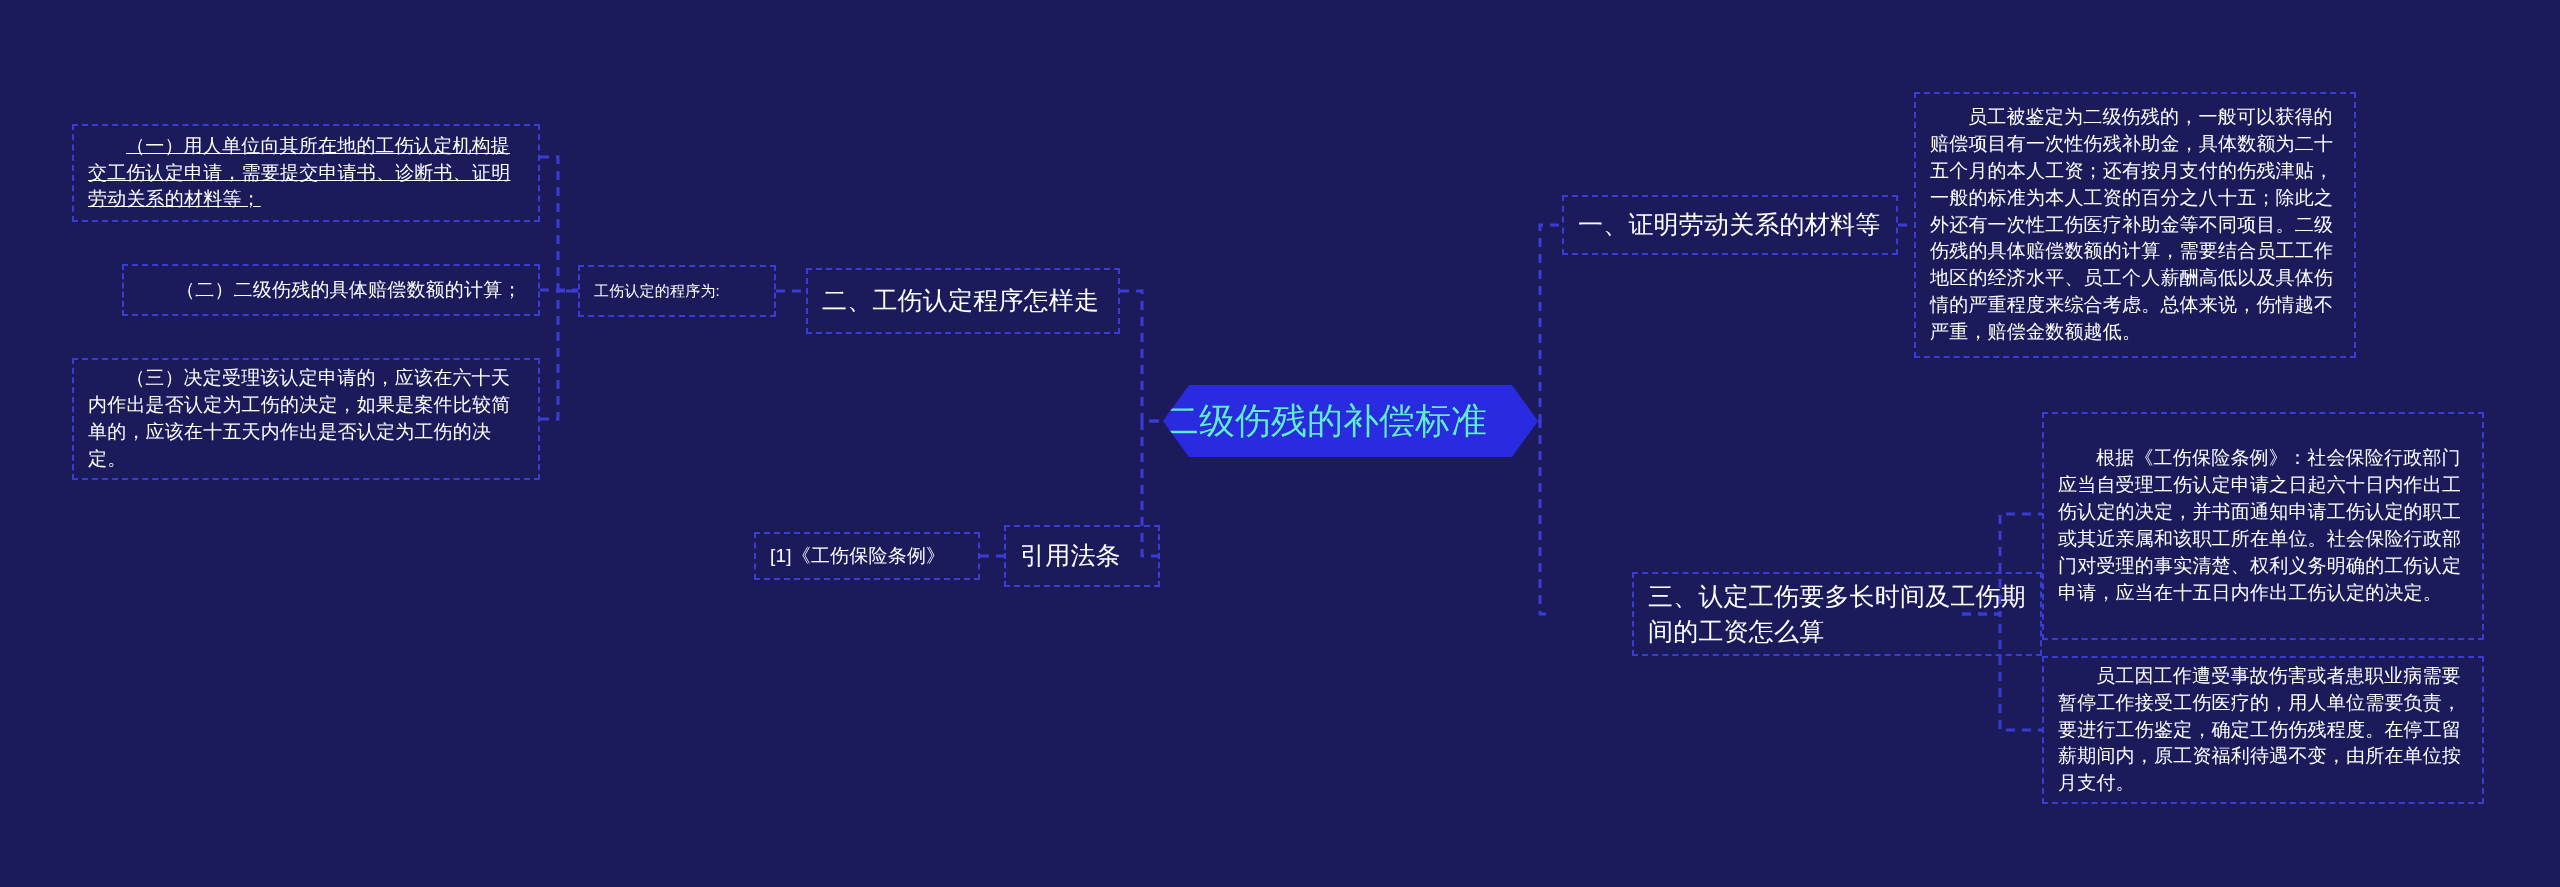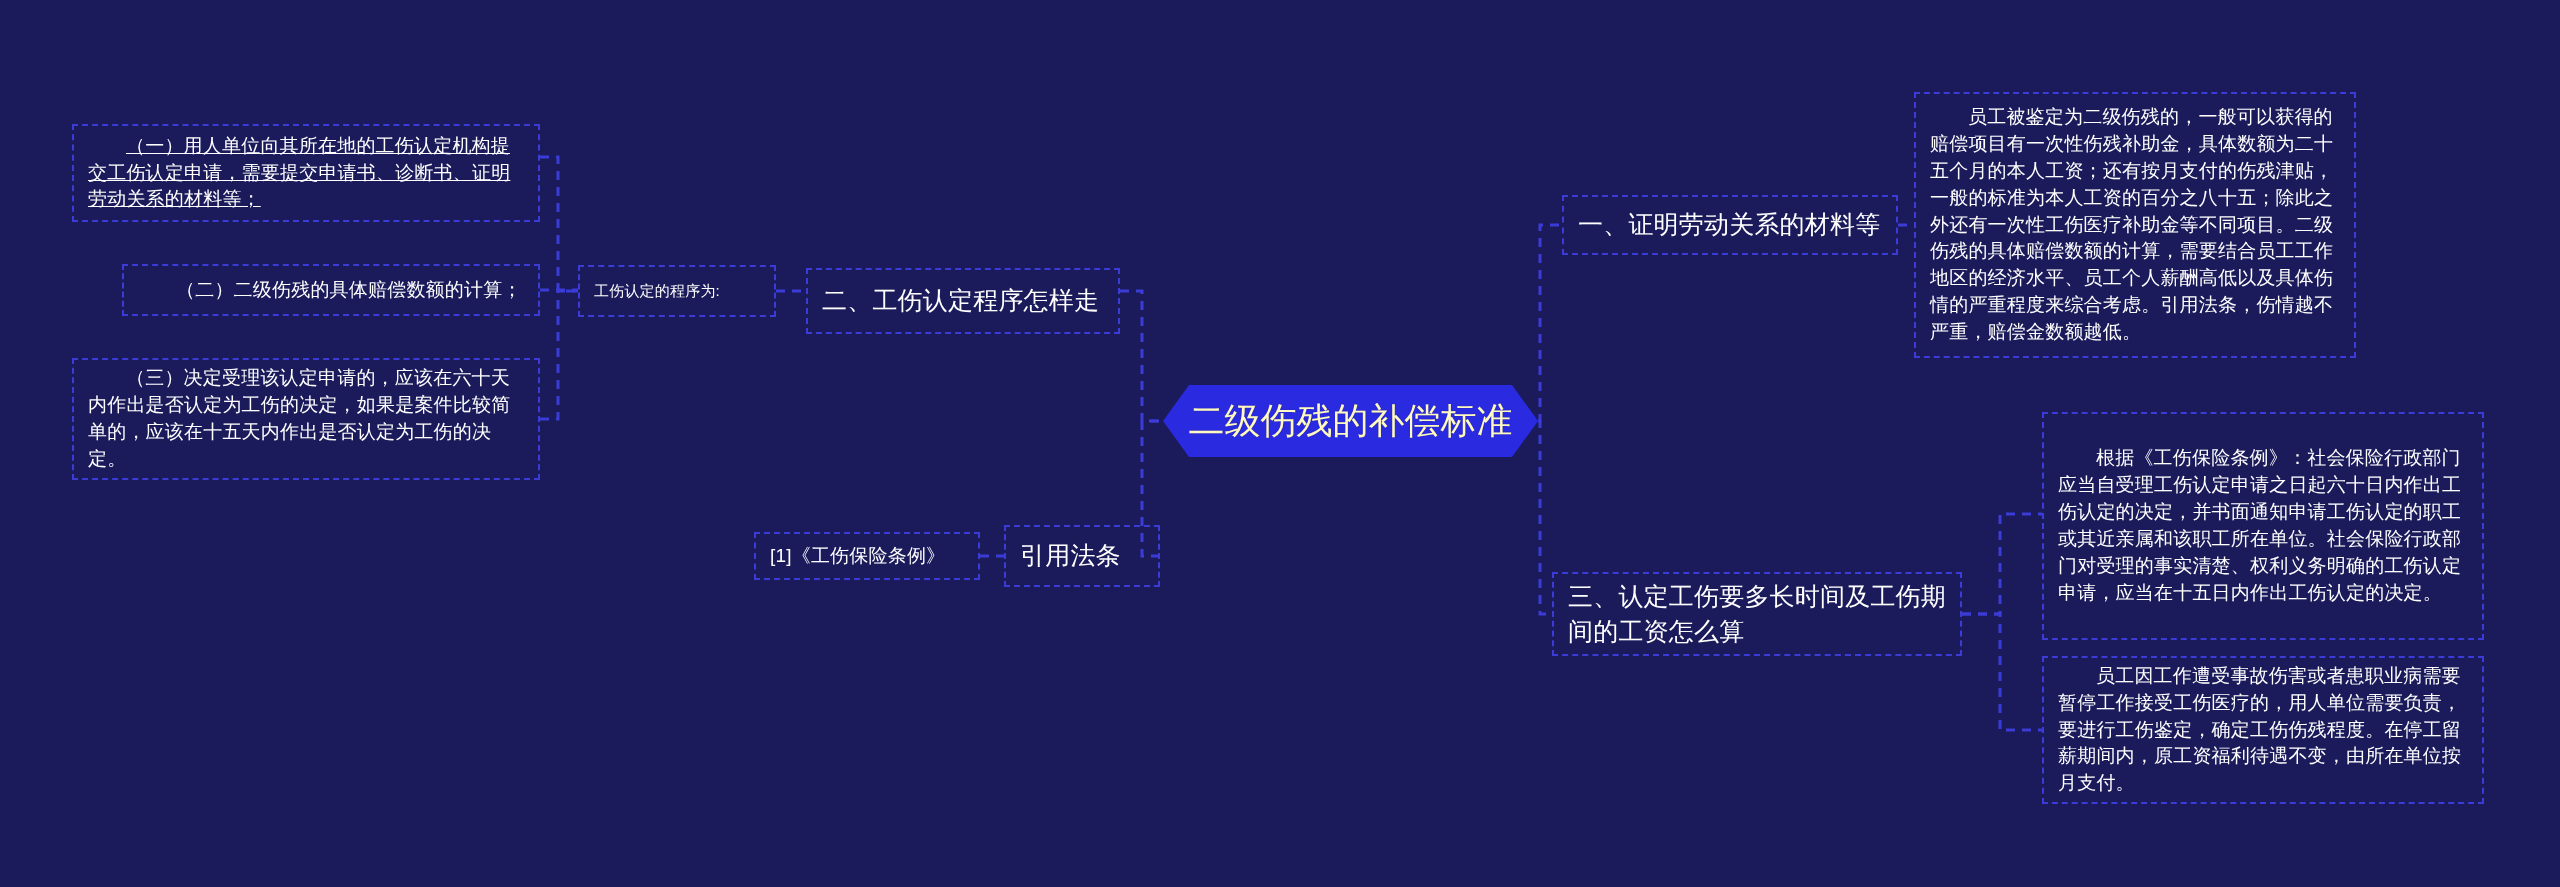--- a/index.html
+++ b/index.html
@@ -30,41 +30,41 @@
   
   .indent .txt{text-indent:2em;}
 
   .n-small{font-size:19px;}
   .n-mid{font-size:15px;}
   .n-head{font-size:25px;}
 
   .root{
     position:absolute;
     background:#2a2ae0;
-    color:#fef9c3;
+    color:#5eead4;
     font-size:36px;
-    display:flex;align-items:center;justify-content:center;
+    display:flex;align-items:center;justify-content:flex-start;
     border:none;
     clip-path:polygon(26px 0, calc(100% - 26px) 0, 100% 50%, calc(100% - 26px) 100%, 26px 100%, 0 50%);
     text-shadow:0 0 1px rgba(0,0,0,.35);
   }
 
   
   #nL1{left:72px;  top:124px; width:468px; height:98px;text-decoration:underline;}
   #nL2{left:122px; top:264px; width:418px; height:52px;}
   #nL3{left:72px;  top:358px; width:468px; height:122px;font-family:Liberation Serif, serif;}
   #nProc{left:578px; top:265px; width:198px; height:52px;}
   #nStep2{left:806px; top:268px; width:314px; height:66px;}
   #nLaw1{left:754px; top:532px; width:226px; height:48px;}
   #nCite{left:1004px; top:525px; width:156px; height:62px;}
   #root{left:1163px; top:385px; width:375px; height:72px;}
   #nR1{left:1562px; top:195px; width:336px; height:60px;}
   #nRTxt1{left:1914px; top:92px; width:442px; height:266px;}
   #nRTxt2{left:2042px; top:412px; width:442px; height:228px;}
-  #nR3{left:1552px; top:572px; width:410px; height:84px;}
+  #nR3{left:1632px; top:572px; width:410px; height:84px;}
   #nRTxt3{left:2042px; top:656px; width:442px; height:148px;}
 </style>
 </head>
 <body>
 
 <div id="canvas">
 
   <svg class="links" xmlns="http://www.w3.org/2000/svg">
     <g fill="none" stroke="#3b3bd6" stroke-width="3" stroke-dasharray="9 7">
 
@@ -122,21 +122,21 @@
 
   <div class="root" id="root">
     <span class="txt" style="text-align:center">二级伤残的补偿标准</span>
   </div>
 
   <div class="node n-head" id="nR1">
     <span class="txt">一、证明劳动关系的材料等</span>
   </div>
 
   <div class="node n-small indent" id="nRTxt1">
-    <span class="txt">员工被鉴定为二级伤残的，一般可以获得的赔偿项目有一次性伤残补助金，具体数额为二十五个月的本人工资；还有按月支付的伤残津贴，一般的标准为本人工资的百分之八十五；除此之外还有一次性工伤医疗补助金等不同项目。二级伤残的具体赔偿数额的计算，需要结合员工工作地区的经济水平、员工个人薪酬高低以及具体伤情的严重程度来综合考虑。引用法条，伤情越不严重，赔偿金数额越低。</span>
+    <span class="txt">员工被鉴定为二级伤残的，一般可以获得的赔偿项目有一次性伤残补助金，具体数额为二十五个月的本人工资；还有按月支付的伤残津贴，一般的标准为本人工资的百分之八十五；除此之外还有一次性工伤医疗补助金等不同项目。二级伤残的具体赔偿数额的计算，需要结合员工工作地区的经济水平、员工个人薪酬高低以及具体伤情的严重程度来综合考虑。总体来说，伤情越不严重，赔偿金数额越低。</span>
   </div>
 
   <div class="node n-small indent" id="nRTxt2">
     <span class="txt">根据《工伤保险条例》：社会保险行政部门应当自受理工伤认定申请之日起六十日内作出工伤认定的决定，并书面通知申请工伤认定的职工或其近亲属和该职工所在单位。社会保险行政部门对受理的事实清楚、权利义务明确的工伤认定申请，应当在十五日内作出工伤认定的决定。</span>
   </div>
 
   <div class="node n-head" id="nR3">
     <span class="txt">三、认定工伤要多长时间及工伤期间的工资怎么算</span>
   </div>
 

